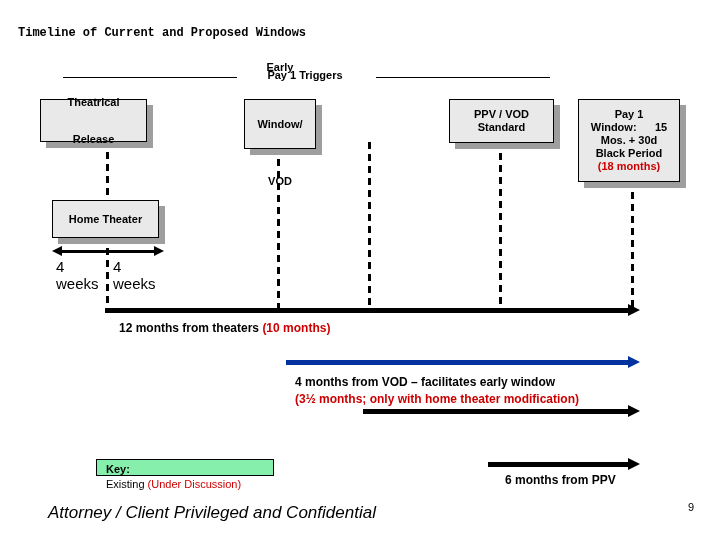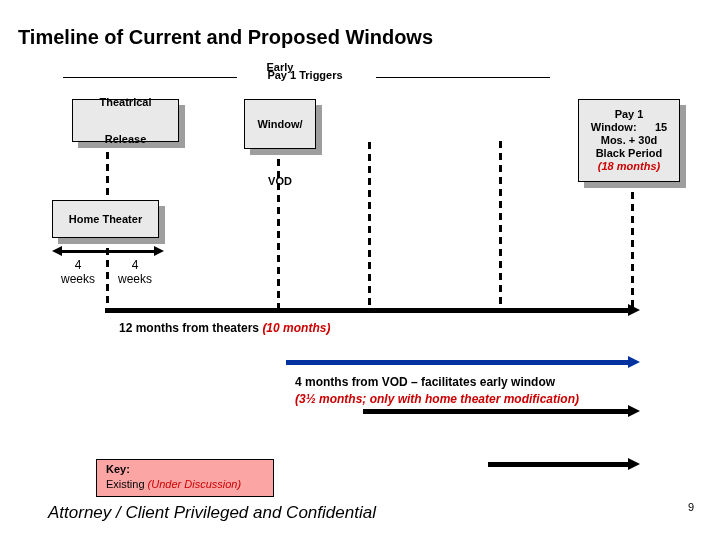--- a/index.html
+++ b/index.html
@@ -1,41 +1,41 @@
 <!DOCTYPE html>
 <html><head>
 <meta charset="utf-8">
 <style>
   html,body{margin:0;padding:0;background:#fff;}
   .slide{
     position:relative;width:720px;height:540px;background:#ffffff;overflow:hidden;
     font-family:"Liberation Sans", sans-serif;color:#000;
   }
-  .title{position:absolute;left:18px;top:26px;font-size:20px;font-weight:bold;}
+  .title{position:absolute;left:18px;top:26px;font-size:12px;font-weight:bold;font-family:Liberation Mono, monospace;}
   .hline{position:absolute;height:1px;background:#000;}
   .trigger-label{position:absolute;left:245px;top:69px;width:120px;text-align:center;font-size:11px;font-weight:bold;}
   .box{
     position:absolute;background:#e9e9e9;border:1px solid #000;
     box-shadow:6px 6px 0 #9e9e9e;
     display:flex;flex-direction:column;justify-content:center;align-items:center;
     font-size:11px;font-weight:bold;line-height:13px;text-align:center;z-index:2;
   }
   .box div{white-space:nowrap;}
-  .red-italic{color:#cc0000;font-style:italic;font-weight:bold;text-align:center;}
+  .red-italic{color:#cc0000;font-weight:bold;text-align:center;}
   .vdash{position:absolute;width:3px;z-index:1;
     background:repeating-linear-gradient(to bottom,#000 0 7px,transparent 7px 12px);}
   .hbar{position:absolute;background:#000;height:5px;}
   .ah-right{position:absolute;width:0;height:0;border-top:6px solid transparent;
     border-bottom:6px solid transparent;border-left:12px solid #000;}
   .ah-left{position:absolute;width:0;height:0;border-top:5px solid transparent;
     border-bottom:5px solid transparent;border-right:10px solid #000;}
   .note{position:absolute;font-size:12px;font-weight:bold;line-height:17px;white-space:nowrap;margin-left:7px;}
-  .weeks{position:absolute;font-size:12px;width:44px;text-align:center;}
-  .keybox{position:absolute;left:96px;top:459px;width:178px;height:38px;
-    border:1px solid #000;background:#fca5a5;padding:2px 9px;box-sizing:border-box;
+  .weeks{position:absolute;font-size:15px;width:44px;}
+  .keybox{position:absolute;left:96px;top:459px;width:178px;height:17px;
+    border:1px solid #000;background:#86efac;padding:2px 9px;box-sizing:border-box;
     font-size:11px;line-height:15px;}
   .keybox .k-title{font-weight:bold;}
   .footer{position:absolute;left:48px;top:503px;font-size:17px;font-style:italic;}
   .pagenum{position:absolute;left:688px;top:501px;font-size:11px;}
 </style>
 </head>
 <body>
 
 <div class="slide">
 
@@ -44,32 +44,36 @@
   <div class="hline" style="left:63px;top:77px;width:174px;"></div>
   <div class="trigger-label">Pay 1 Triggers</div>
   <div class="hline" style="left:376px;top:77px;width:174px;"></div>
 
   <div class="vdash" style="left:106px;top:140px;height:168px;"></div>
   <div class="vdash" style="left:277px;top:147px;height:161px;"></div>
   <div class="vdash" style="left:368px;top:142px;height:166px;"></div>
   <div class="vdash" style="left:499px;top:141px;height:167px;"></div>
   <div class="vdash" style="left:631px;top:180px;height:128px;"></div>
 
-  <div class="box" style="left:72px;top:99px;width:105px;height:41px;gap:24px;">
+  <div class="box" style="left:40px;top:99px;width:105px;height:41px;gap:24px;">
     <div>Theatrical</div>
     <div>Release</div>
   </div>
 
   <div class="box" style="left:244px;top:99px;width:70px;height:48px;gap:44px;">
     <div>Early</div>
     <div>Window/</div>
     <div>VOD</div>
   </div>
 
 
+  <div class="box" style="left:449px;top:99px;width:103px;height:42px;">
+    <div>PPV / VOD</div>
+    <div>Standard</div>
+  </div>
 
   <div class="box" style="left:578px;top:99px;width:100px;height:81px;">
     <div>Pay 1</div>
     <div>Window:&nbsp;&nbsp;&nbsp;&nbsp;&nbsp;&nbsp;15</div>
     <div>Mos. + 30d</div>
     <div>Black Period</div>
     <div class="red-italic">(18 months)</div>
   </div>
 
   <div class="box" style="left:52px;top:200px;width:105px;height:36px;z-index:3;">
@@ -94,20 +98,21 @@
     <div>4 months from VOD – facilitates early window</div>
     <div class="red-italic">(3½ months; only with home theater modification)</div>
   </div>
 
   <div class="hbar" style="left:363px;top:409px;width:265px;"></div>
   <div class="ah-right" style="left:628px;top:405px;"></div>
 
   <div class="hbar" style="left:488px;top:462px;width:140px;"></div>
   <div class="ah-right" style="left:628px;top:458px;"></div>
   <div class="note" style="left:498px;top:472px;">
+    <div>6 months from PPV</div>
   </div>
 
   <div class="keybox">
     <div class="k-title">Key:</div>
     <div>
       <span>Existing </span><span class="red-italic" style="font-weight:normal;">(Under Discussion)</span>
     </div>
   </div>
 
   <div class="footer">Attorney / Client Privileged and Confidential</div>

